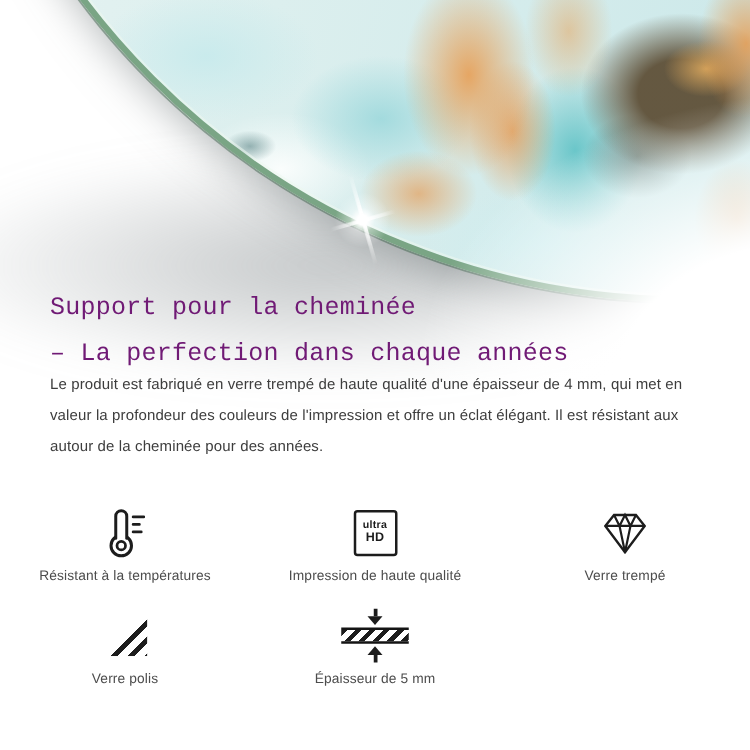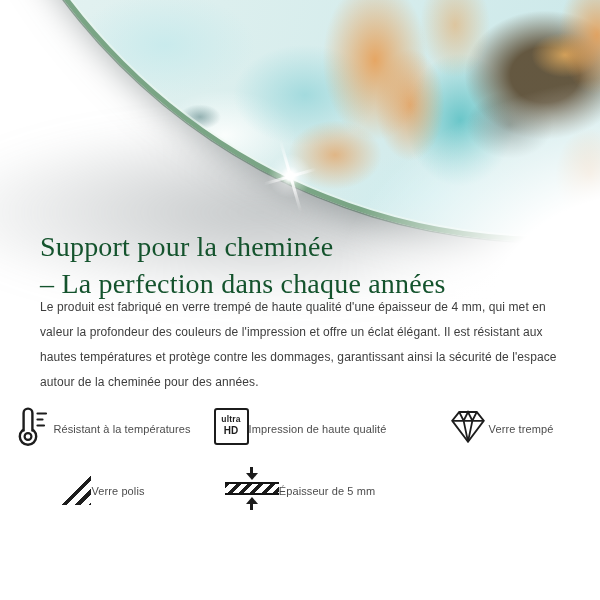--- a/index.html
+++ b/index.html
@@ -55,35 +55,35 @@
   }
   .sparkle::after{
     content:"";position:absolute;top:50%;left:11px;width:54px;height:3px;margin-top:-1.5px;
     background:linear-gradient(90deg,rgba(255,255,255,0),#fff 44%,#fff 56%,rgba(255,255,255,0));
     filter:blur(.6px);
   }
 
   
   .title{
     position:absolute;left:40px;top:228px;margin:0;
-    font-family:Liberation Serif, serif;font-weight:400;
-    font-size:28px;line-height:37px;color:#14532d;letter-spacing:.2px;
+    font-family:Liberation Mono, monospace;font-weight:400;
+    font-size:20px;line-height:37px;color:#701a75;letter-spacing:.2px;
   }
   .title span{display:block;white-space:nowrap}
 
   
   .desc{position:absolute;left:40px;top:295px;font-size:12px;line-height:25px;color:#3d3d3d}
   .desc .dline{white-space:nowrap;letter-spacing:.1px}
 
   
   .features{
     position:absolute;left:0;top:404px;width:600px;
     display:grid;grid-template-columns:repeat(3,1fr);row-gap:18px;justify-items:center;
   }
-  .feat{display:flex;flex-direction:row;align-items:center}
+  .feat{display:flex;flex-direction:column;align-items:center}
   .ficon{height:44px;display:flex;align-items:center;justify-content:center}
   .flabel{margin-top:6px;font-size:11px;line-height:14px;color:#4c4c4c;letter-spacing:.1px;white-space:nowrap}
 
   
   .hd{
     width:31px;height:33px;border:2.6px solid #1c1c1c;border-radius:3px;background:#fff;
     display:flex;flex-direction:column;align-items:center;justify-content:center;
     color:#1c1c1c;font-weight:700;
   }
   .hd .u{font-size:8.5px;line-height:9px;letter-spacing:.2px}
@@ -118,21 +118,20 @@
 </div>
 
 <h1 class="title">
   <span>Support pour la cheminée</span>
   <span>– La perfection dans chaque années</span>
 </h1>
 
 <div class="desc">
   <div class="dline">Le produit est fabriqué en verre trempé de haute qualité d'une épaisseur de 4 mm, qui met en</div>
   <div class="dline">valeur la profondeur des couleurs de l'impression et offre un éclat élégant. Il est résistant aux</div>
-  <div class="dline">hautes températures et protège contre les dommages, garantissant ainsi la sécurité de l'espace</div>
   <div class="dline">autour de la cheminée pour des années.</div>
 </div>
 
 <div class="features">
 
   <div class="feat">
     <div class="ficon">
       <svg width="44" height="44" viewBox="0 0 44 44" aria-hidden="true">
         <circle cx="19" cy="32.5" r="8.2" fill="none" stroke="#1d1d1d" stroke-width="2.4"></circle>
         <path d="M14.6,26.5 L14.6,9 A4.4,4.4 0 0 1 23.4,9 L23.4,26.5" fill="#ffffff" stroke="#1d1d1d" stroke-width="2.4" stroke-linecap="round"></path>

